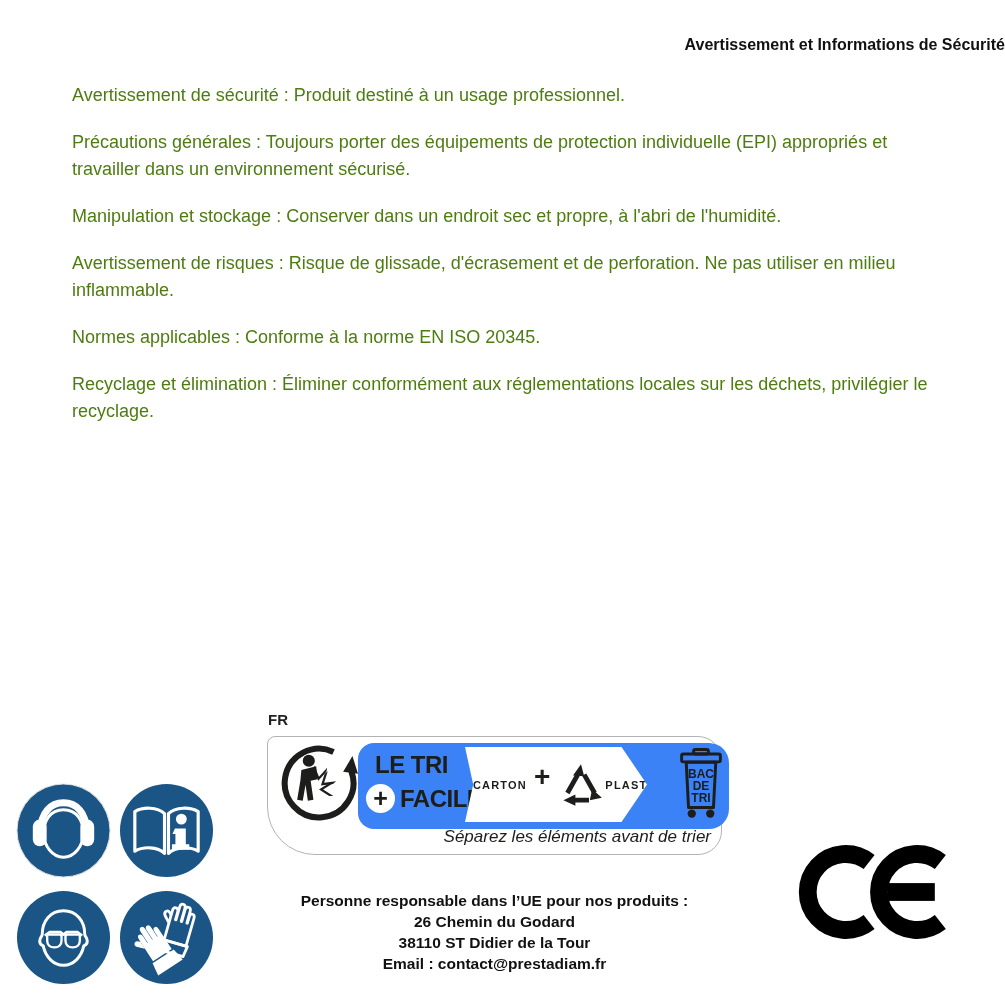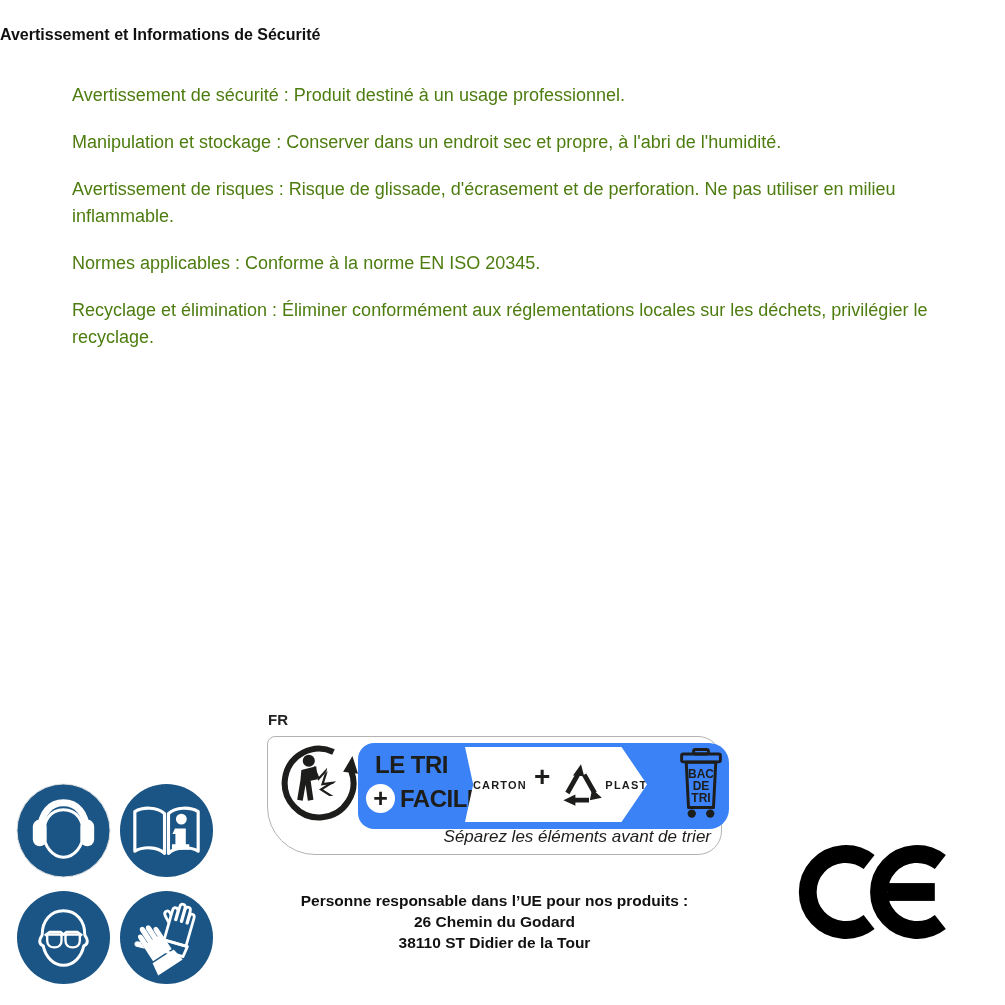--- a/index.html
+++ b/index.html
@@ -1,22 +1,22 @@
 <!DOCTYPE html>
 <html><head>
 <meta charset="utf-8">
 <style>
   html,body{margin:0;padding:0;}
   body{
     width:1005px;height:1005px;position:relative;background:#fff;
     font-family:"Liberation Sans", sans-serif;color:#1a1a1a;overflow:hidden;
   }
   .page-title{
-    position:absolute;top:26px;left:0;width:100%;
-    text-align:left;font-size:16px;font-weight:bold;color:#111;
+    position:absolute;top:36px;left:0;width:100%;
+    text-align:right;font-size:16px;font-weight:bold;color:#111;
   }
   .body-text{
     position:absolute;left:72px;top:82px;width:878px;
     font-size:18px;line-height:27px;color:#4d7c0f;
   }
   .body-text p{margin:0 0 20px 0;}
   
   .icon-grid{
     position:absolute;left:16px;top:783px;width:202px;
     display:grid;grid-template-columns:95px 95px;grid-auto-rows:95px;
@@ -63,20 +63,21 @@
 </style>
 </head>
 <body>
 
 <div class="page">
 
   <div class="page-title">Avertissement et Informations de Sécurité</div>
 
   <div class="body-text">
     <p>Avertissement de sécurité : Produit destiné à un usage professionnel.</p>
+    <p>Précautions générales : Toujours porter des équipements de protection individuelle (EPI) appropriés et travailler dans un environnement sécurisé.</p>
     <p>Manipulation et stockage : Conserver dans un endroit sec et propre, à l'abri de l'humidité.</p>
     <p>Avertissement de risques : Risque de glissade, d'écrasement et de perforation. Ne pas utiliser en milieu inflammable.</p>
     <p>Normes applicables : Conforme à la norme EN ISO 20345.</p>
     <p>Recyclage et élimination : Éliminer conformément aux réglementations locales sur les déchets, privilégier le recyclage.</p>
   </div>
 
   <div class="icon-grid">
 
     <div class="m-icon">
       <svg viewBox="0 0 96 96">
@@ -197,20 +198,21 @@
       </svg>
     </div>
 
     <div class="tagline">Séparez les éléments avant de trier</div>
   </div>
 
   <div class="address">
     <div>Personne responsable dans l’UE pour nos produits :</div>
     <div>26 Chemin du Godard</div>
     <div>38110 ST Didier de la Tour</div>
+    <div>Email : contact@prestadiam.fr</div>
   </div>
 
   <svg class="ce" viewBox="0 0 160 104">
     <g fill="none" stroke="#000" stroke-width="19">
       <path d="M76.9 20.1 A40.5 40.5 0 1 0 76.9 83.9"></path>
       <path d="M152.9 20.1 A40.5 40.5 0 1 0 152.9 83.9"></path>
     </g>
     <rect x="97" y="42.5" width="50" height="19" fill="#000"></rect>
   </svg>
 

